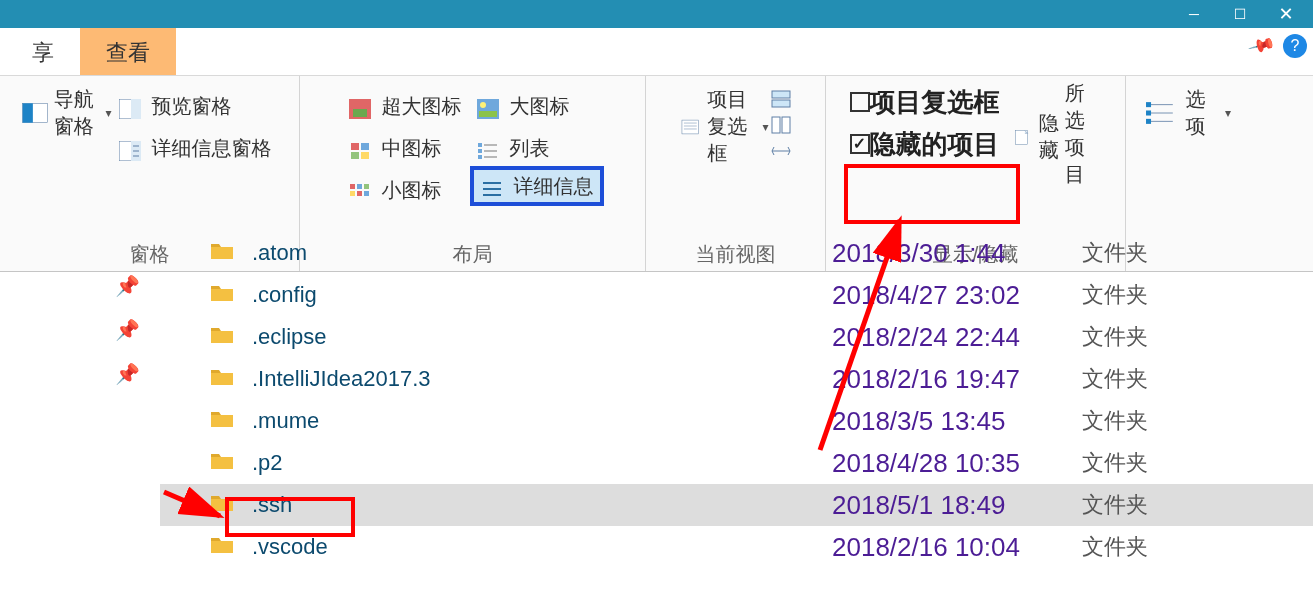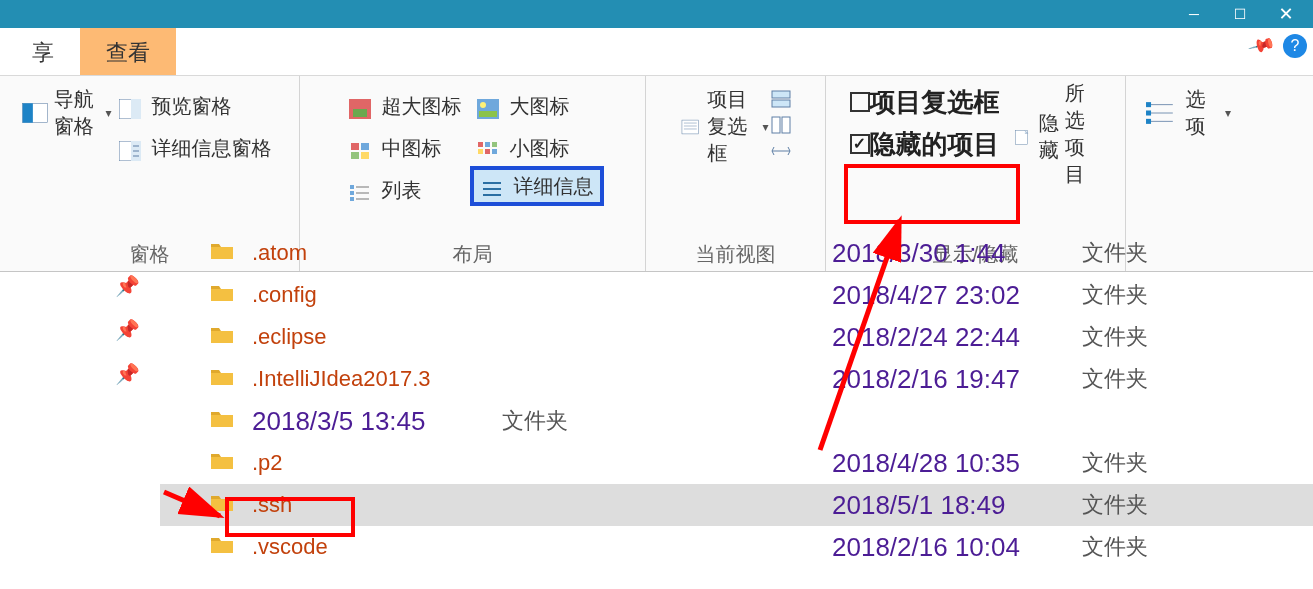--- a/index.html
+++ b/index.html
@@ -129,21 +129,21 @@
   .filelist { flex:1; }
   .row {
     display:flex; align-items:center;
     height:42px;
     padding-left:50px;
   }
   .row.selected { background:#ddd; }
   .folder-icon {
     width:24px; height:20px; margin-right:18px;
   }
-  .col-name { width:580px; font-size:22px; color:#c2410c;}
+  .col-name { width:580px; font-size:22px; color:#0c4a6e;}
   .col-date { width:250px; font-size:26px; color:#4c1d95;}
   .col-type { width:120px; font-size:22px; color:#555;}
   
   .annot-box {
     position:absolute;
     border:4px solid #f00;
     pointer-events:none;
   }
   svg.arrow { position:absolute; pointer-events:none; }
   
@@ -242,42 +242,42 @@
                 <rect x="12" y="2" width="8" height="7" fill="#6fa8dc"></rect>
                 <rect x="2" y="11" width="8" height="7" fill="#93c47d"></rect>
                 <rect x="12" y="11" width="8" height="7" fill="#ffd966"></rect>
               </svg>
           </span>
           <span>中图标</span>
         </div>
         <div class="smallbtn">
           <span class="smallicon">
             <svg width="22" height="20">
+                <rect x="1" y="2" width="4" height="4" fill="#6fa8dc"></rect>
+                <rect x="1" y="8" width="4" height="4" fill="#6fa8dc"></rect>
+                <rect x="1" y="14" width="4" height="4" fill="#6fa8dc"></rect>
+                <line x1="7" y1="4" x2="20" y2="4" stroke="#777"></line>
+                <line x1="7" y1="10" x2="20" y2="10" stroke="#777"></line>
+                <line x1="7" y1="16" x2="20" y2="16" stroke="#777"></line>
+              </svg>
+          </span>
+          <span>列表</span>
+        </div>
+        <div class="smallbtn">
+          <span class="smallicon">
+            <svg width="22" height="20">
               <rect x="1" y="1" width="5" height="5" fill="#e06666"></rect>
                 <rect x="8" y="1" width="5" height="5" fill="#6fa8dc"></rect>
                 <rect x="15" y="1" width="5" height="5" fill="#93c47d"></rect>
               <rect x="1" y="8" width="5" height="5" fill="#ffd966"></rect>
                 <rect x="8" y="8" width="5" height="5" fill="#e06666"></rect>
                 <rect x="15" y="8" width="5" height="5" fill="#6fa8dc"></rect>
             </svg>
           </span>
           <span>小图标</span>
-        </div>
-        <div class="smallbtn">
-          <span class="smallicon">
-            <svg width="22" height="20">
-                <rect x="1" y="2" width="4" height="4" fill="#6fa8dc"></rect>
-                <rect x="1" y="8" width="4" height="4" fill="#6fa8dc"></rect>
-                <rect x="1" y="14" width="4" height="4" fill="#6fa8dc"></rect>
-                <line x1="7" y1="4" x2="20" y2="4" stroke="#777"></line>
-                <line x1="7" y1="10" x2="20" y2="10" stroke="#777"></line>
-                <line x1="7" y1="16" x2="20" y2="16" stroke="#777"></line>
-              </svg>
-          </span>
-          <span>列表</span>
         </div>
         <div class="smallbtn highlight">
           <span class="smallicon">
             <svg width="22" height="20">
                 <line x1="2" y1="4" x2="20" y2="4" stroke="#2b6fa3" stroke-width="2"></line>
                 <line x1="2" y1="10" x2="20" y2="10" stroke="#2b6fa3" stroke-width="2"></line>
                 <line x1="2" y1="16" x2="20" y2="16" stroke="#2b6fa3" stroke-width="2"></line>
               </svg>
           </span>
           <span>详细信息</span>
@@ -409,20 +409,21 @@
 </svg></span>
         <span class="col-name">.IntelliJIdea2017.3</span>
         <span class="col-date">2018/2/16 19:47</span>
         <span class="col-type">文件夹</span>
       </div>
       <div class="row">
         <span><svg class="folder-icon folder-svg" viewBox="0 0 24 20">
   <path class="tab" d="M1 3 h8 l2 3 h-10 z"></path>
   <path d="M1 6 h22 v12 h-22 z"></path>
 </svg></span>
+        <span class="col-name">.mume</span>
         <span class="col-date">2018/3/5 13:45</span>
         <span class="col-type">文件夹</span>
       </div>
       <div class="row">
         <span><svg class="folder-icon folder-svg" viewBox="0 0 24 20">
   <path class="tab" d="M1 3 h8 l2 3 h-10 z"></path>
   <path d="M1 6 h22 v12 h-22 z"></path>
 </svg></span>
         <span class="col-name">.p2</span>
         <span class="col-date">2018/4/28 10:35</span>

